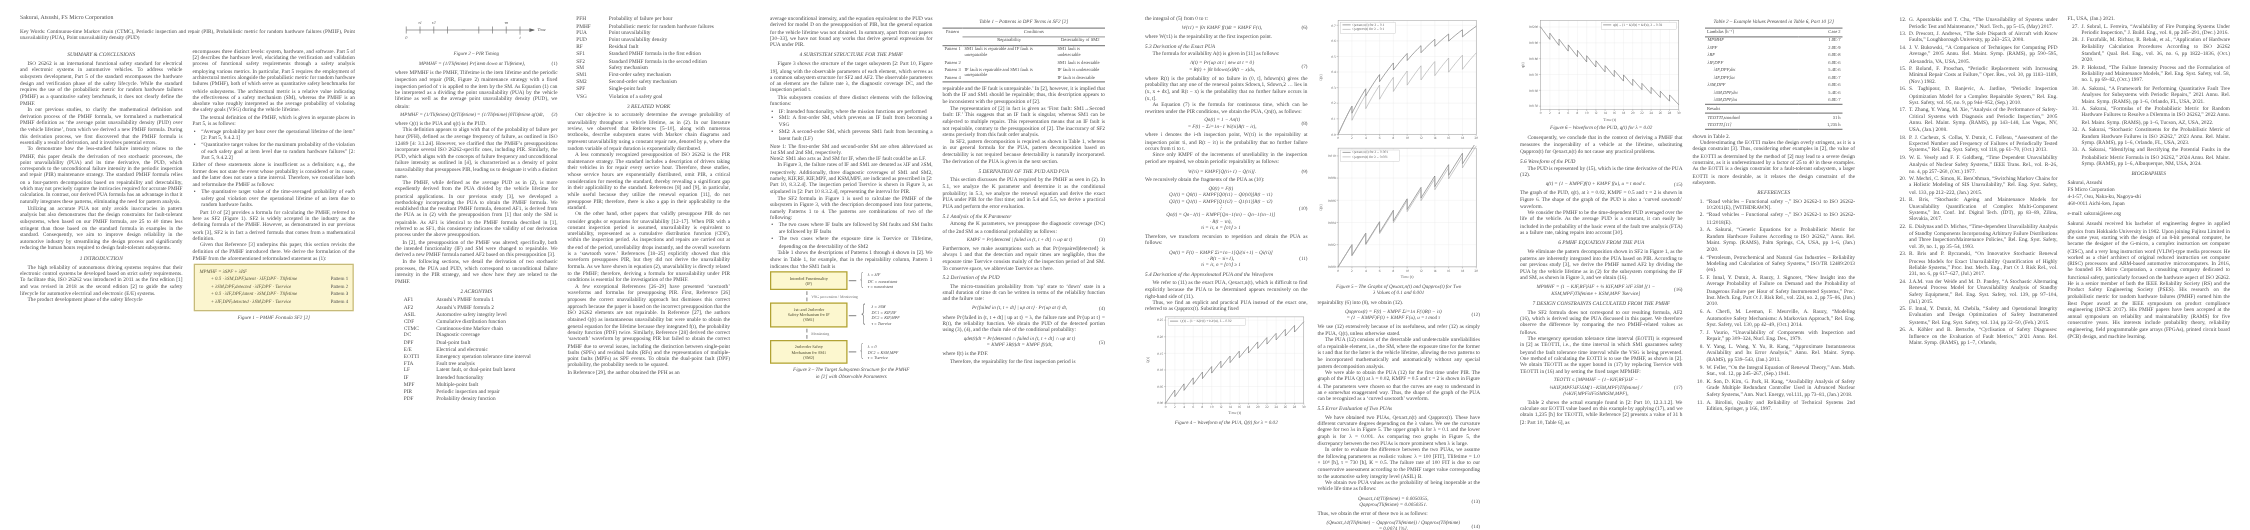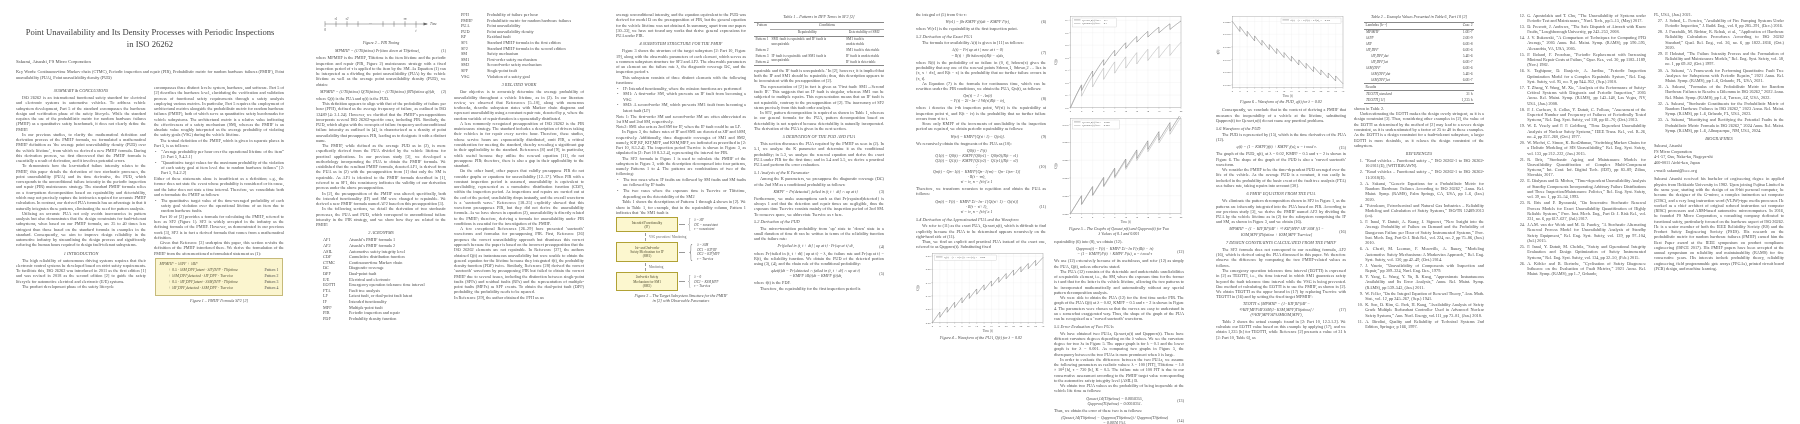--- a/index.html
+++ b/index.html
@@ -63,21 +63,20 @@
   .t2 td.results{border-top:0.5px solid #888;border-bottom:0.5px solid #888;font-style:normal;}
   .bioline{font-size:4.25px;text-align:left;line-height:1.3;}
   .sp{height:3px;}
   svg{display:inline-block;vertical-align:top;}
 </style>
 </head>
 <body>
 
 <div class="sheet">
   <section class="page">
-      <div class="title">Point Unavailability and Its Density Processes with Periodic Inspections in ISO 26262</div>
       <div class="author">Sakurai, Atsushi, FS Micro Corporation</div>
       <div class="keywords">Key Words: Continuous-time Markov chain (CTMC), Periodic inspection and repair (PIR), Probabilistic metric for random hardware failures (PMHF), Point unavailability (PUA), Point unavailability density (PUD)</div>
       <div class="cols">
         <div class="col">
           <div class="h">SUMMARY &amp; CONCLUSIONS</div>
           <div class="p">ISO 26262 is an international functional safety standard for electrical and electronic systems in automotive vehicles. To address vehicle subsystem development, Part 5 of the standard encompasses the hardware design and verification phase of the safety lifecycle. While the standard requires the use of the probabilistic metric for random hardware failures (PMHF) as a quantitative safety benchmark, it does not clearly define the PMHF.</div>
           <div class="p">In our previous studies, to clarify the mathematical definition and derivation process of the PMHF formula, we formulated a mathematical PMHF definition as ‘the average point unavailability density (PUD) over the vehicle lifetime’, from which we derived a new PMHF formula. During this derivation process, we first discovered that the PMHF formula is essentially a result of derivation, and it involves potential errors.</div>
           <div class="p">To demonstrate how the less-studied failure intensity relates to the PMHF, this paper details the derivation of two stochastic processes, the point unavailability (PUA) and its time derivative, the PUD, which corresponds to the unconditional failure intensity in the periodic inspection and repair (PIR) maintenance strategy. The standard PMHF formula relies on a four-pattern decomposition based on repairability and detectability, which may not precisely capture the intricacies required for accurate PMHF calculation. In contrast, our derived PUA formula has an advantage in that it naturally integrates these patterns, eliminating the need for pattern analysis.</div>
           <div class="p">Utilizing an accurate PUA not only avoids inaccuracies in pattern analysis but also demonstrates that the design constraints for fault-tolerant subsystems, when based on our PMHF formula, are 25 to 40 times less stringent than those based on the standard formula in examples in the standard. Consequently, we aim to improve design reliability in the automotive industry by streamlining the design process and significantly reducing the human hours required to design fault-tolerant subsystems.</div>
           <div class="h">1 INTRODUCTION</div>

